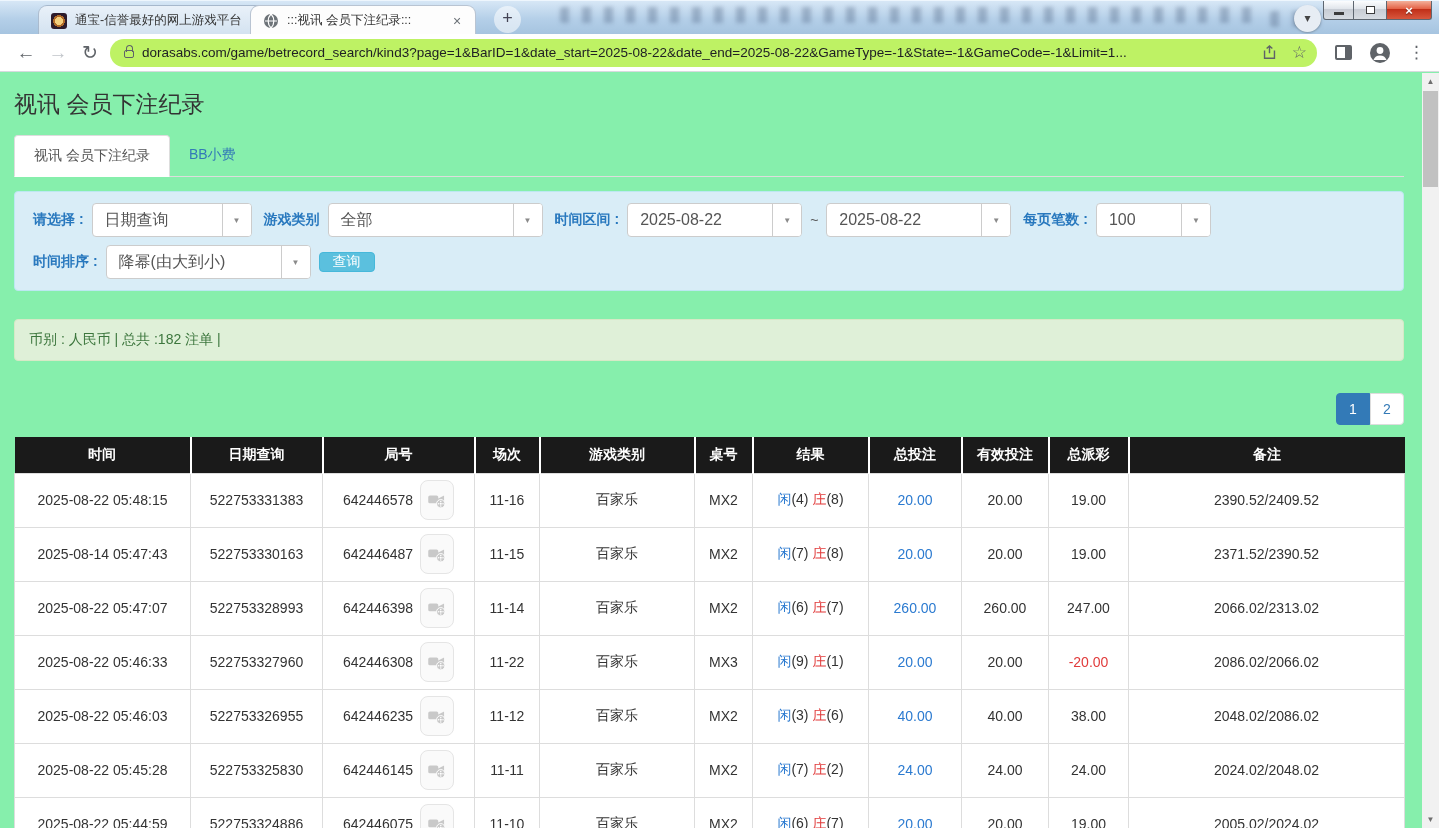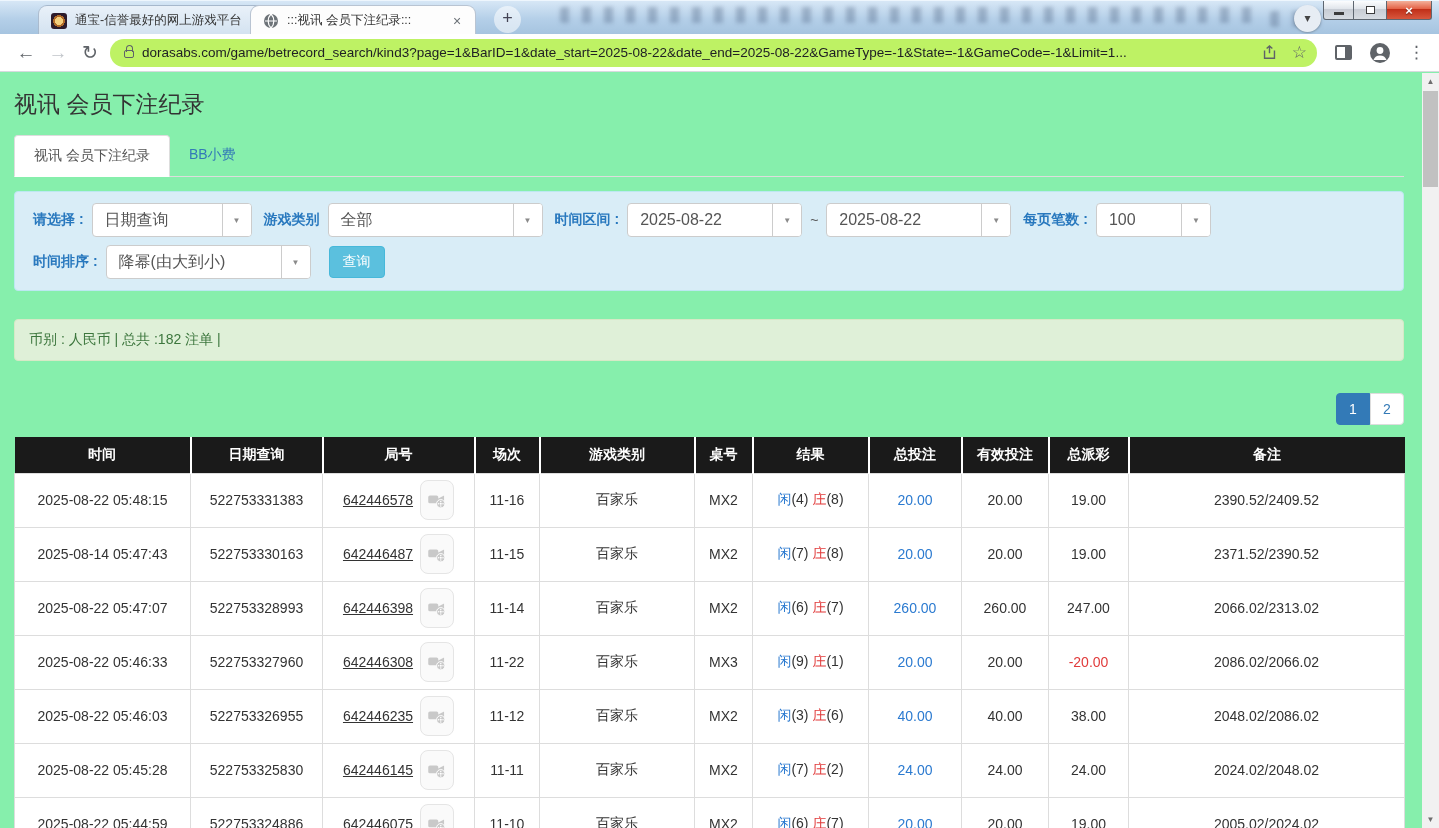--- a/index.html
+++ b/index.html
@@ -75,41 +75,41 @@
   .filter-row { display:flex; align-items:center; gap:8px; }
   .filter-row + .filter-row { margin-top:8px; }
   .f-label { color:#2878be; font-weight:bold; font-size:14px; white-space:nowrap; margin-left:4px; }
   .sel { background:#fff; border:1px solid #ccc; border-radius:4px; height:34px;
     display:flex; align-items:center; overflow:hidden; }
   .sel .val { padding:0 12px; font-size:16px; color:#555; flex:1; white-space:nowrap; }
   .sel .caret { width:29px; align-self:stretch; border-left:1px solid #ccc; display:flex;
     align-items:center; justify-content:center; font-size:8px; color:#8a8a8a; background:#fff; }
   .tilde { color:#555; font-size:14px; }
   .btn-search { background:#5bc0de; border:1px solid #46b8da; color:#fff; font-size:14px;
-    border-radius:4px; height:32px; padding:0 13px; margin-left:10px; }
+    border-radius:4px; height:20px; padding:0 13px; margin-left:0; }
 
   .info-bar { margin-top:28px; background:#dff0d8; border:1px solid #d6e9c6; border-radius:4px;
     padding:11px 14px; display:flex; justify-content:space-between; align-items:center; font-size:14px; }
   .info-bar .summary { color:#3c763d; }
   .info-bar .notice { color:#e4544b; }
 
   .pagination { margin-top:32px; display:flex; justify-content:flex-end; }
   .page-btn { min-width:34px; height:32px; font-size:14px; text-align:center; line-height:30px;
     border:1px solid #ddd; background:#fff; color:#337ab7; }
   .page-btn.active { background:#337ab7; border-color:#337ab7; color:#fff; }
   .page-btn:first-child { border-radius:4px 0 0 4px; }
   .page-btn:last-child { border-radius:0 4px 4px 0; }
 
   table.bet-table { width:1390px; margin-top:12px; border-collapse:collapse; font-size:14px; color:#333;
     table-layout:fixed; }
   .bet-table th { background:#1a1a1a; color:#fff; font-weight:bold; height:36px; text-align:center; }
   .bet-table th:not(:last-child) { border-right:2px solid #fff; }
   .bet-table td { border:1px solid #ddd; height:54px; text-align:center; background:#fff;
     overflow:hidden; white-space:nowrap; }
-  .round-cell { display:flex; align-items:center; justify-content:center; gap:7px;text-decoration:underline; }
+  .round-cell { display:flex; align-items:center; justify-content:center; gap:7px; }
   .video-btn { width:34px; height:40px; background:#fafafa; border:1px solid #e5e5e5; border-radius:8px;
     display:inline-flex; align-items:center; justify-content:center; }
   .blue { color:#2b7ad0; }
   .red { color:#e13b3b; }
   .neg { color:#e13b3b; }
 
   
   .scrollbar { position:absolute; right:0; top:73px; width:17px; height:755px; background:#f1f1f1; }
   .scroll-arrow { height:17px; display:flex; align-items:center; justify-content:center;
     font-size:8px; color:#6e6e6e; }

